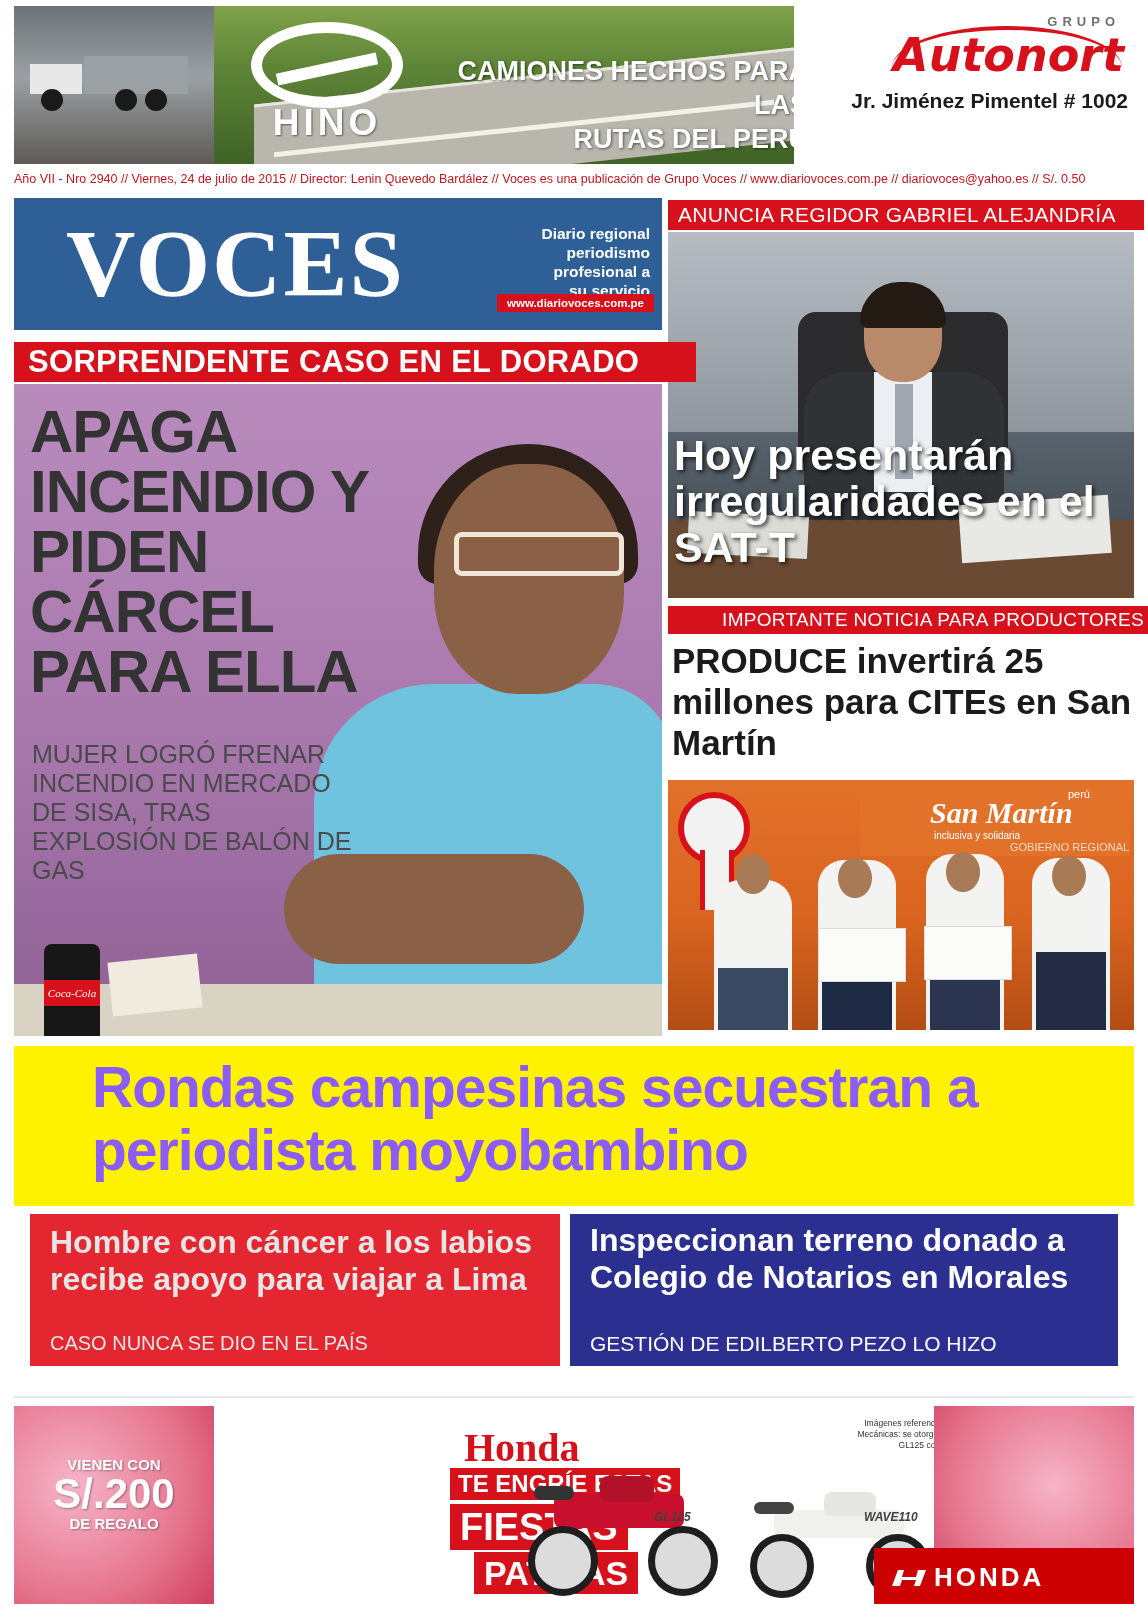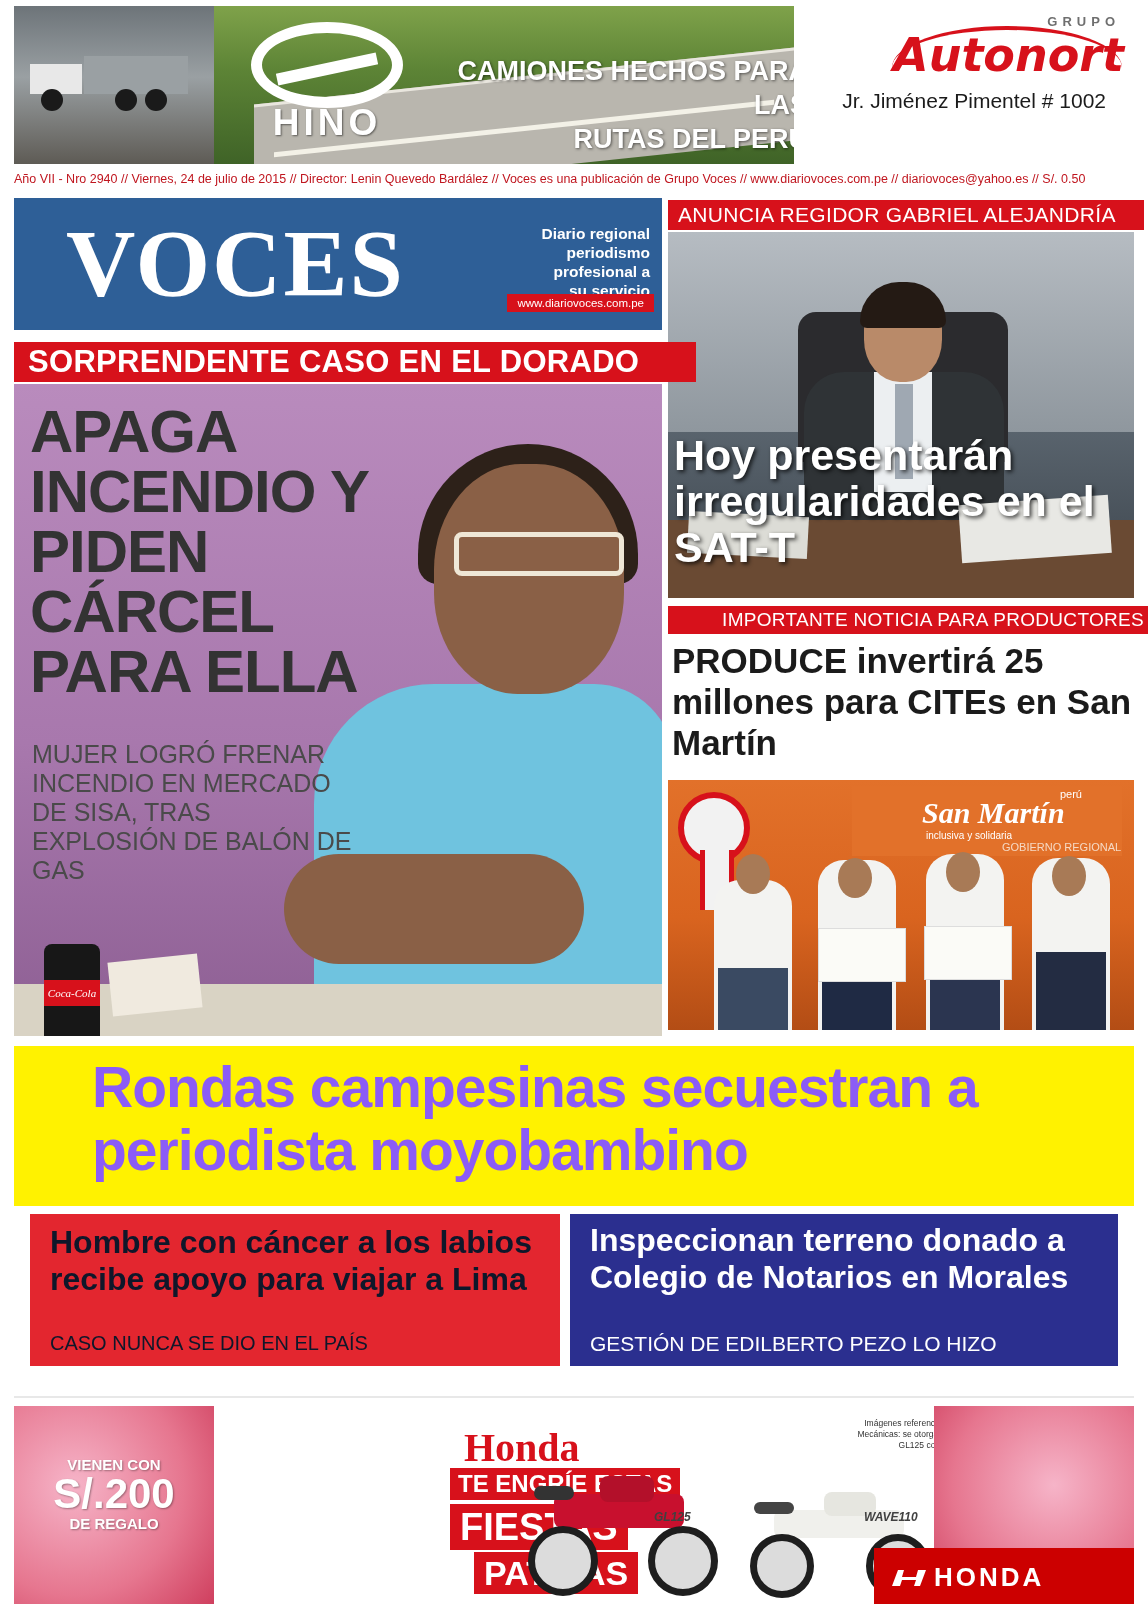--- a/index.html
+++ b/index.html
@@ -117,22 +117,22 @@
     font-family: "DejaVu Sans", sans-serif;
   }
   .autonort-swoosh {
     position: absolute; right: 12px; top: 20px;
     width: 230px; height: 46px;
     border-top: 4px solid #d7111b;
     border-radius: 60% 60% 0 0 / 100% 100% 0 0;
     border-left: 0; border-right: 0; border-bottom: 0;
   }
   .autonort-addr {
-    position: absolute; right: 28px; top: 80px;
-    text-align: right; font-size: 21px; font-weight: normal; color: #1b1b1b;
+    position: absolute; right: 6px; top: 80px;
+    text-align: right; font-size: 21px; font-weight: bold; color: #1b1b1b;
     line-height: 29px;
   }
 
   
   .info-bar {
     position: absolute; left: 14px; top: 172px;
     width: 1120px; height: 18px;
     font-size: 12.5px; color: #c0161f;
     white-space: nowrap;
     font-family: "Liberation Sans", sans-serif;
@@ -160,21 +160,21 @@
     color: #ffffff;
     font-size: 15.5px;
     font-weight: bold;
     line-height: 19px;
   }
   .masthead-url {
     position: absolute; right: 8px; top: 96px;
     background: #d7111b;
     color: #ffffff;
     font-size: 11.5px;
-    font-weight: normal;
+    font-weight: bold;
     padding: 3px 10px;
   }
 
   
   .kicker {
     position: absolute;
     background: #d7111b;
     color: #ffffff;
     font-weight: normal;
     font-size: 21px;
@@ -252,21 +252,21 @@
     font-size: 35px; font-weight: bold; color: #1b1b1b;
     line-height: 41px;
   }
   .produce-photo {
     position: absolute; left: 668px; top: 780px;
     width: 466px; height: 250px;
     background: linear-gradient(180deg,#e2712a 0%, #d9641f 55%, #b34d15 100%);
     overflow: hidden;
   }
   .banner-sm {
-    position: absolute; left: 184px; top: 6px; width: 270px; height: 70px;
+    position: absolute; left: 192px; top: 6px; width: 270px; height: 70px;
     background: #e2712a;
     color: #ffffff;
   }
   .banner-sm .peru { font-size: 11px; text-align: right; padding-right: 40px; padding-top: 2px;}
   .banner-sm .sanmartin {
     font-family: "Liberation Serif", serif;
     font-style: italic; font-weight: bold;
     font-size: 30px; color: #ffffff; padding-left: 70px; margin-top: -4px;
   }
   .banner-sm .sub { font-size: 10px; padding-left: 74px; }
@@ -376,21 +376,21 @@
     line-height: 63px;
     letter-spacing: -1px;
     margin-left: 44px;
   }
 
   
   .box-red {
     position: absolute; left: 30px; top: 1214px;
     width: 530px; height: 152px;
     background: #e3262f;
-    color: #0f172a;
+    color: #e5e5e5;
   }
   .box-red .hl {
     position: absolute; left: 20px; top: 10px; width: 500px;
     font-size: 32px; font-weight: bold; line-height: 37px;
   }
   .box-red .sub {
     position: absolute; left: 20px; top: 118px;
     font-size: 20px;
   }
   .box-blue {

